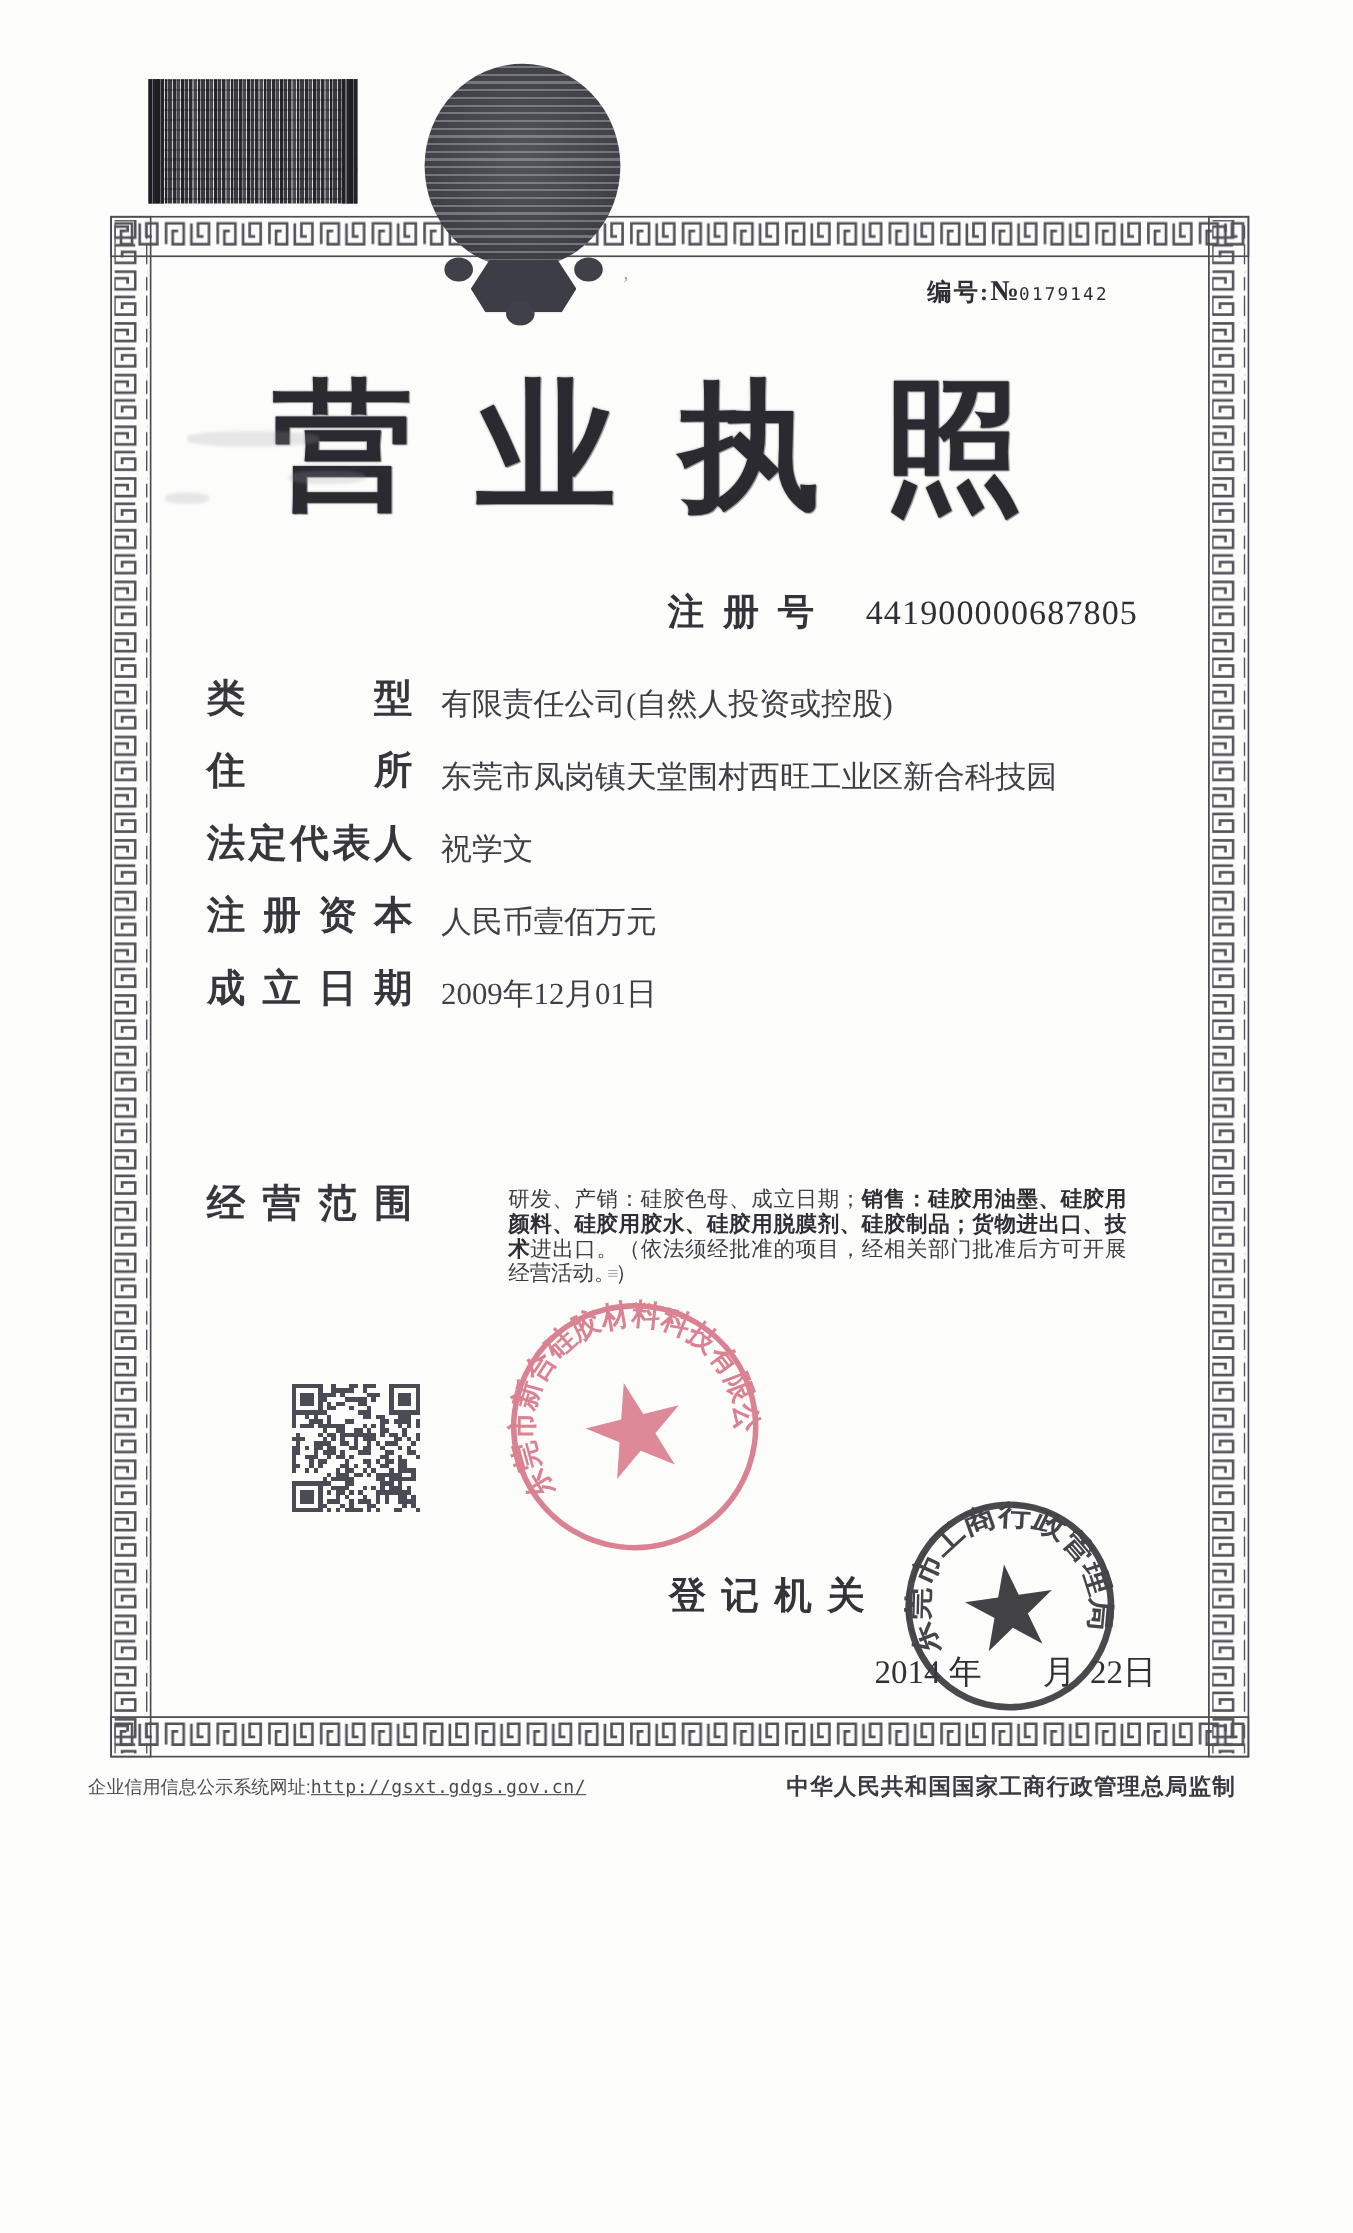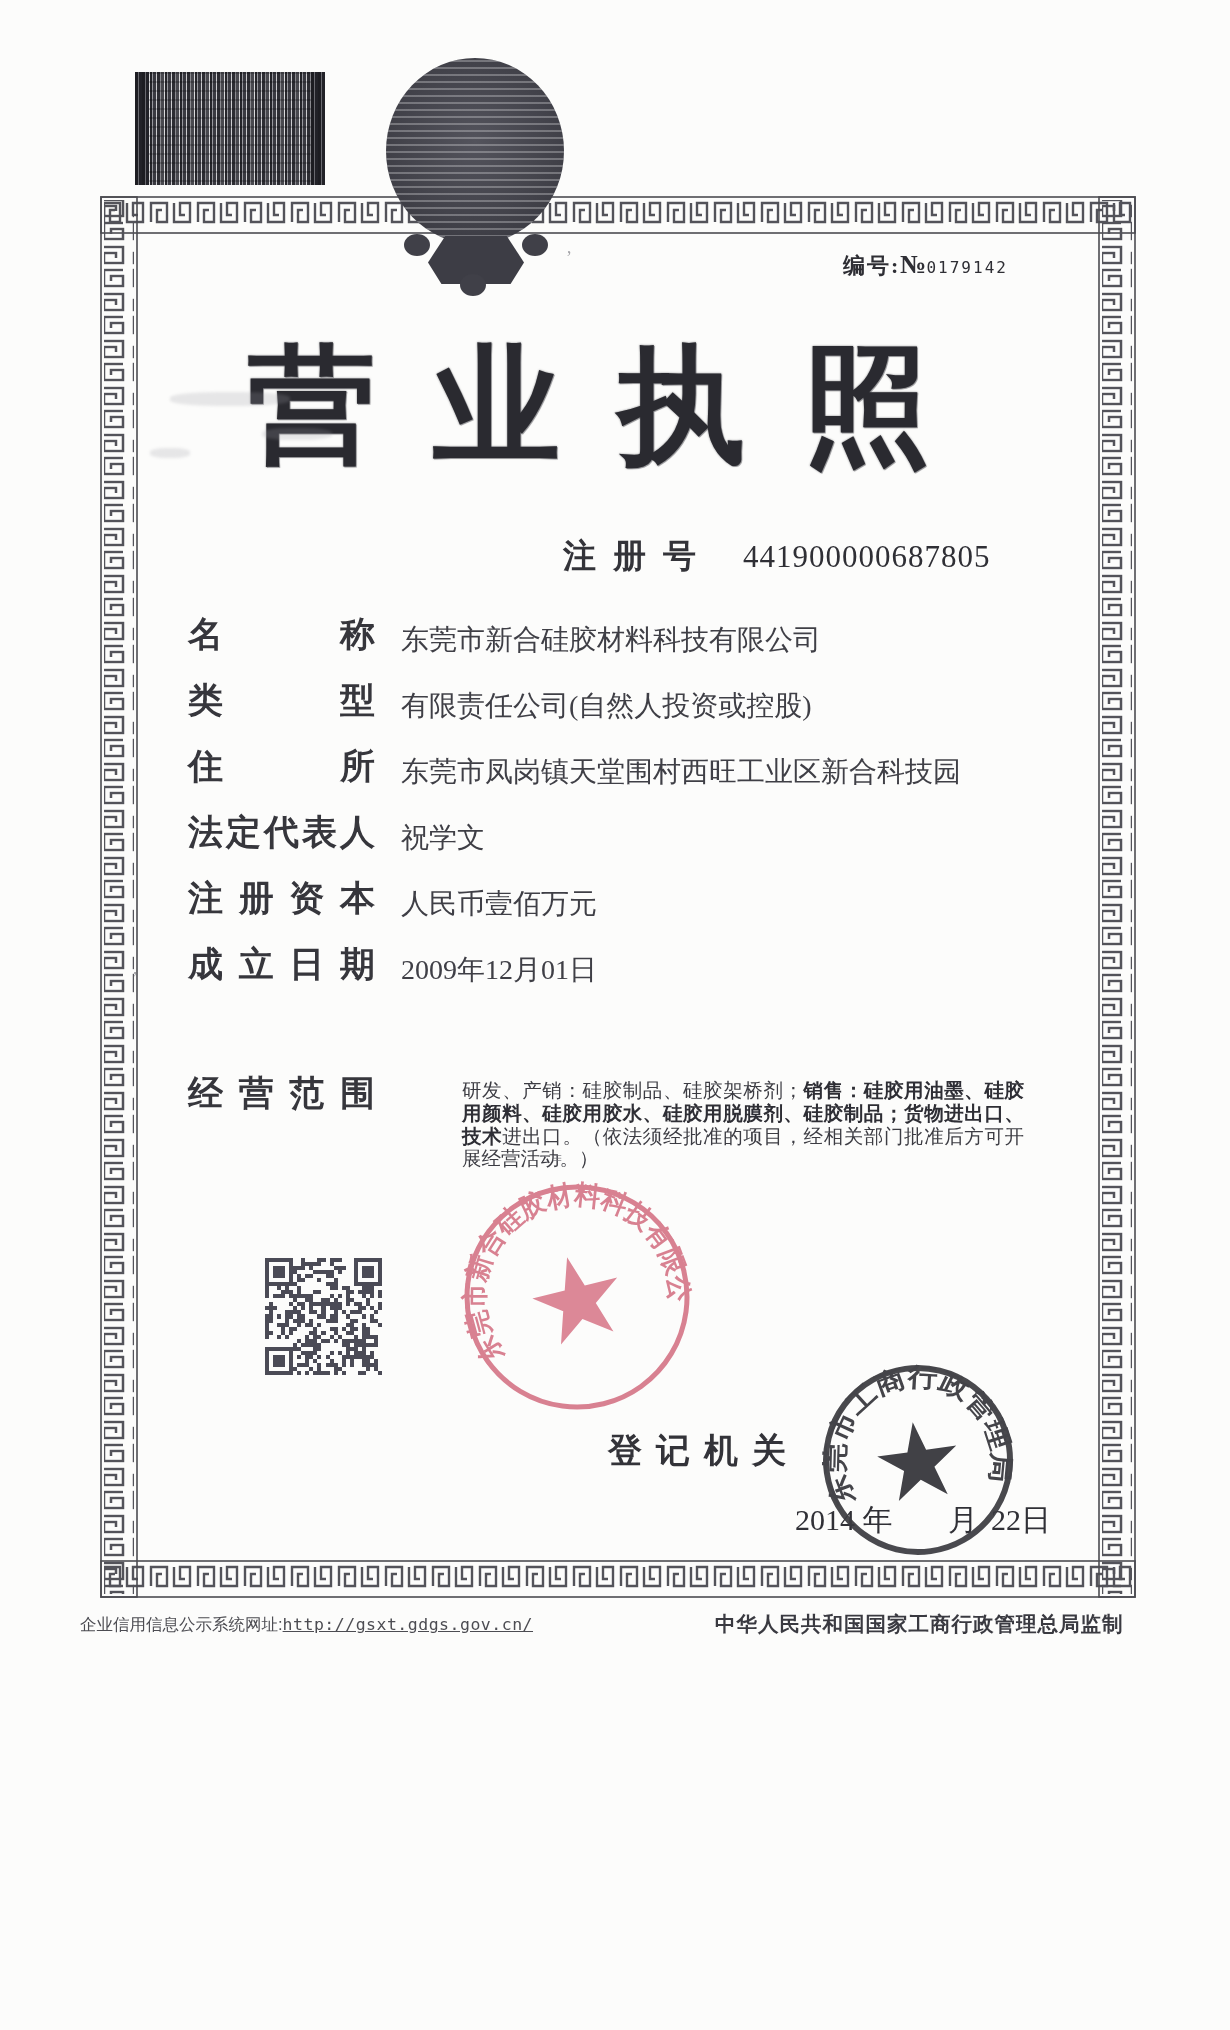--- a/index.html
+++ b/index.html
@@ -34,21 +34,21 @@
   .serial-label{font-size:22px;font-weight:600;letter-spacing:2px;}
   .serial-no-sign{font-size:26px;font-weight:700;}
   .serial-number{font-size:16px;font-family:"DejaVu Sans Mono",monospace;letter-spacing:2px;}
 
   
   .title{position:absolute;left:248px;top:322px;font-size:127px;font-weight:800;color:#2a2a30;
     letter-spacing:58px;white-space:nowrap;text-shadow:0 0 2px rgba(35,35,42,.65),1px 1px 0 rgba(35,35,42,.35);}
 
   
   .regline{position:absolute;left:563px;top:534px;display:flex;align-items:baseline;gap:30px;}
-  .regline-label{font-size:33px;letter-spacing:17px;color:#333339;font-weight:600;}
+  .regline-label{font-size:33px;letter-spacing:17px;color:#333339;font-weight:600;margin-left:44px;}
   .regline-number{font-size:31px;color:#2f2f35;letter-spacing:1px;}
 
   
   .rows{position:absolute;left:188px;top:616px;width:920px;}
   .row{display:flex;align-items:flex-start;height:66px;}
   .row-label{flex:0 0 187px;font-size:35px;font-weight:600;color:#36363c;
     text-align:justify;text-align-last:justify;line-height:1.1;}
   .row-value{margin-left:26px;font-size:28px;color:#3f3f46;padding-top:5px;white-space:nowrap;}
 
   .scope-label{position:absolute;left:188px;top:1070px;width:187px;font-size:35px;font-weight:600;color:#36363c;
@@ -134,24 +134,20 @@
   </div>
 
   <div class="title">营业执照</div>
 
   <div class="regline">
     <span class="regline-label">注册号</span>
     <span class="regline-number">441900000687805</span>
   </div>
 
   <div class="rows" id="rows">
-    <div class="row">
-      <span class="row-label">名称</span>
-      <span class="row-value">东莞市新合硅胶材料科技有限公司</span>
-    </div>
 
     <div class="row">
       <span class="row-label">类型</span>
       <span class="row-value">有限责任公司(自然人投资或控股)</span>
     </div>
 
     <div class="row">
       <span class="row-label">住所</span>
       <span class="row-value">东莞市凤岗镇天堂围村西旺工业区新合科技园</span>
     </div>
@@ -168,21 +164,21 @@
 
     <div class="row">
       <span class="row-label">成立日期</span>
       <span class="row-value">2009年12月01日</span>
     </div>
 
   </div>
 
   <div class="scope-label">经营范围</div>
   <div class="scope-text">
-    <span>研发、产销：硅胶制品、硅胶架桥剂；</span><b>销售：硅胶用油墨、硅胶用颜料、硅胶用胶水、硅胶用脱膜剂、硅胶制品；货物进出口、技术</b><span>进出口。（依法须经批准的项目，经相关部门批准后方可开展经营活动。）</span>
+    <span>研发、产销：硅胶色母、成立日期；</span><b>销售：硅胶用油墨、硅胶用颜料、硅胶用胶水、硅胶用脱膜剂、硅胶制品；货物进出口、技术</b><span>进出口。（依法须经批准的项目，经相关部门批准后方可开展经营活动。）</span>
   </div>
 
   <svg class="qr" id="qr" viewBox="0 0 33 33" shape-rendering="crispEdges">
       <rect x="2" y="2" width="7" height="1" fill="#4b4b56"></rect>
       <rect x="2" y="8" width="7" height="1" fill="#4b4b56"></rect>
       <rect x="2" y="3" width="1" height="5" fill="#4b4b56"></rect>
       <rect x="8" y="3" width="1" height="5" fill="#4b4b56"></rect>
       <rect x="4" y="4" width="3" height="3" fill="#4b4b56"></rect>
       <rect x="24" y="2" width="7" height="1" fill="#4b4b56"></rect>
       <rect x="24" y="8" width="7" height="1" fill="#4b4b56"></rect>

